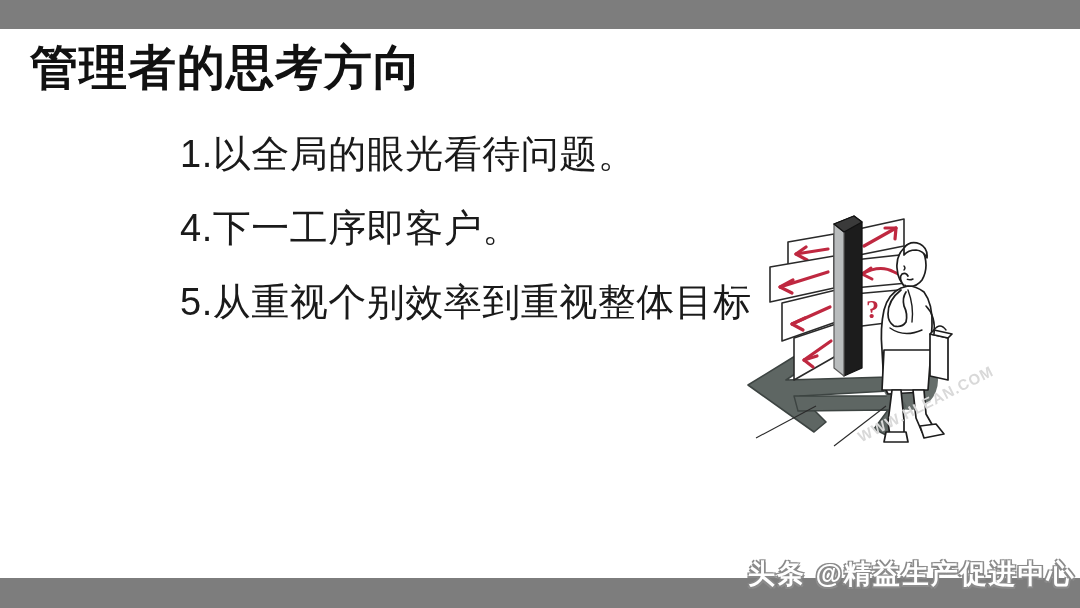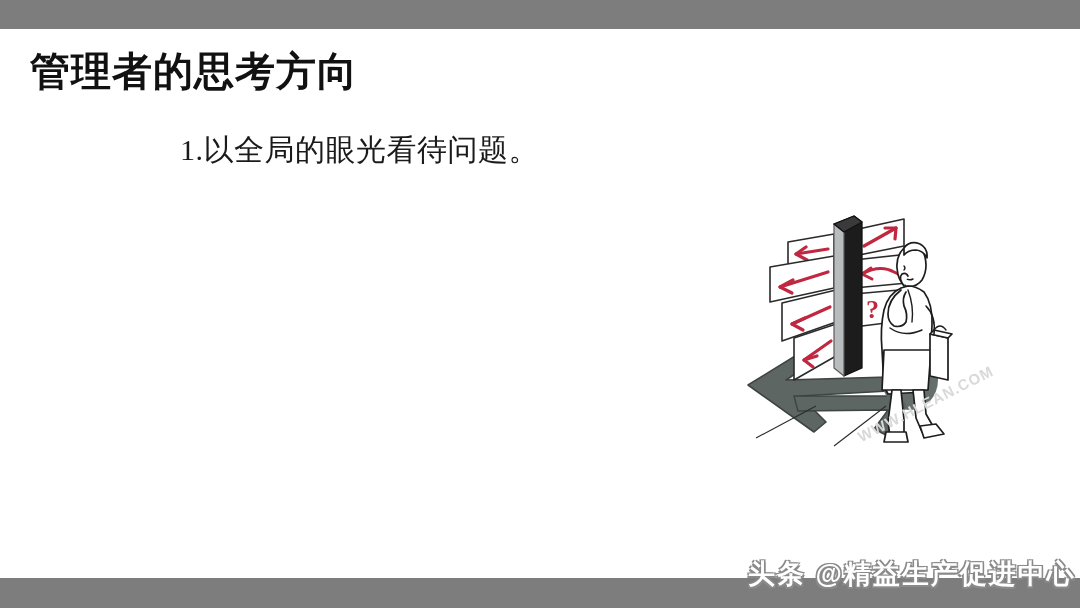--- a/index.html
+++ b/index.html
@@ -37,41 +37,40 @@
     position: absolute;
     left: 0;
     top: 29px;
     width: 1080px;
     height: 549px;
     background: #ffffff;
   }
   .page-title {
     position: absolute;
     left: 30px;
-    top: 44px;
-    font-size: 40px;
+    top: 36px;
+    font-size: 48px;
     font-weight: bold;
     color: #111111;
     letter-spacing: 1px;
     white-space: nowrap;
   }
   .bullet-list {
     position: absolute;
     left: 180px;
     top: 135px;
     width: 560px;
   }
   .bullet-item {
-    font-size: 30px;
+    font-size: 38px;
     color: #1a1a1a;
     line-height: 1;
     margin-bottom: 36px;
     white-space: nowrap;
     letter-spacing: 0.5px;
-    font-family: Liberation Serif, serif;
   }
   .illustration {
     position: absolute;
     left: 738px;
     top: 210px;
     width: 220px;
     height: 250px;
   }
   .watermark-url {
     position: absolute;
@@ -108,20 +107,22 @@
 <div class="slide">
 
   <div class="bar-top"></div>
 
   <div class="canvas"></div>
 
   <div class="page-title">管理者的思考方向</div>
 
   <div class="bullet-list">
     <div class="bullet-item">1.以全局的眼光看待问题。</div>
+    <div class="bullet-item">4.下一工序即客户。</div>
+    <div class="bullet-item">5.从重视个别效率到重视整体目标</div>
   </div>
 
   <div class="illustration">
     <svg width="220" height="250" viewBox="0 0 220 250" xmlns="http://www.w3.org/2000/svg">
 
       <g>
         <path d="M10 175 L62 143 L75 152 L48 170 L150 167
                  L165 152 L150 128 L163 122 L186 152 L168 180
                  L62 186 L88 212 L76 222 Z" fill="#5e6663" stroke="#3d4442" stroke-width="1.6" stroke-linejoin="round"></path>
         <path d="M150 167 L168 196 L150 226 L136 219 L150 200 L60 201 L56 186 L150 186 Z" fill="#5e6663" stroke="#3d4442" stroke-width="1.4" stroke-linejoin="round"></path>

